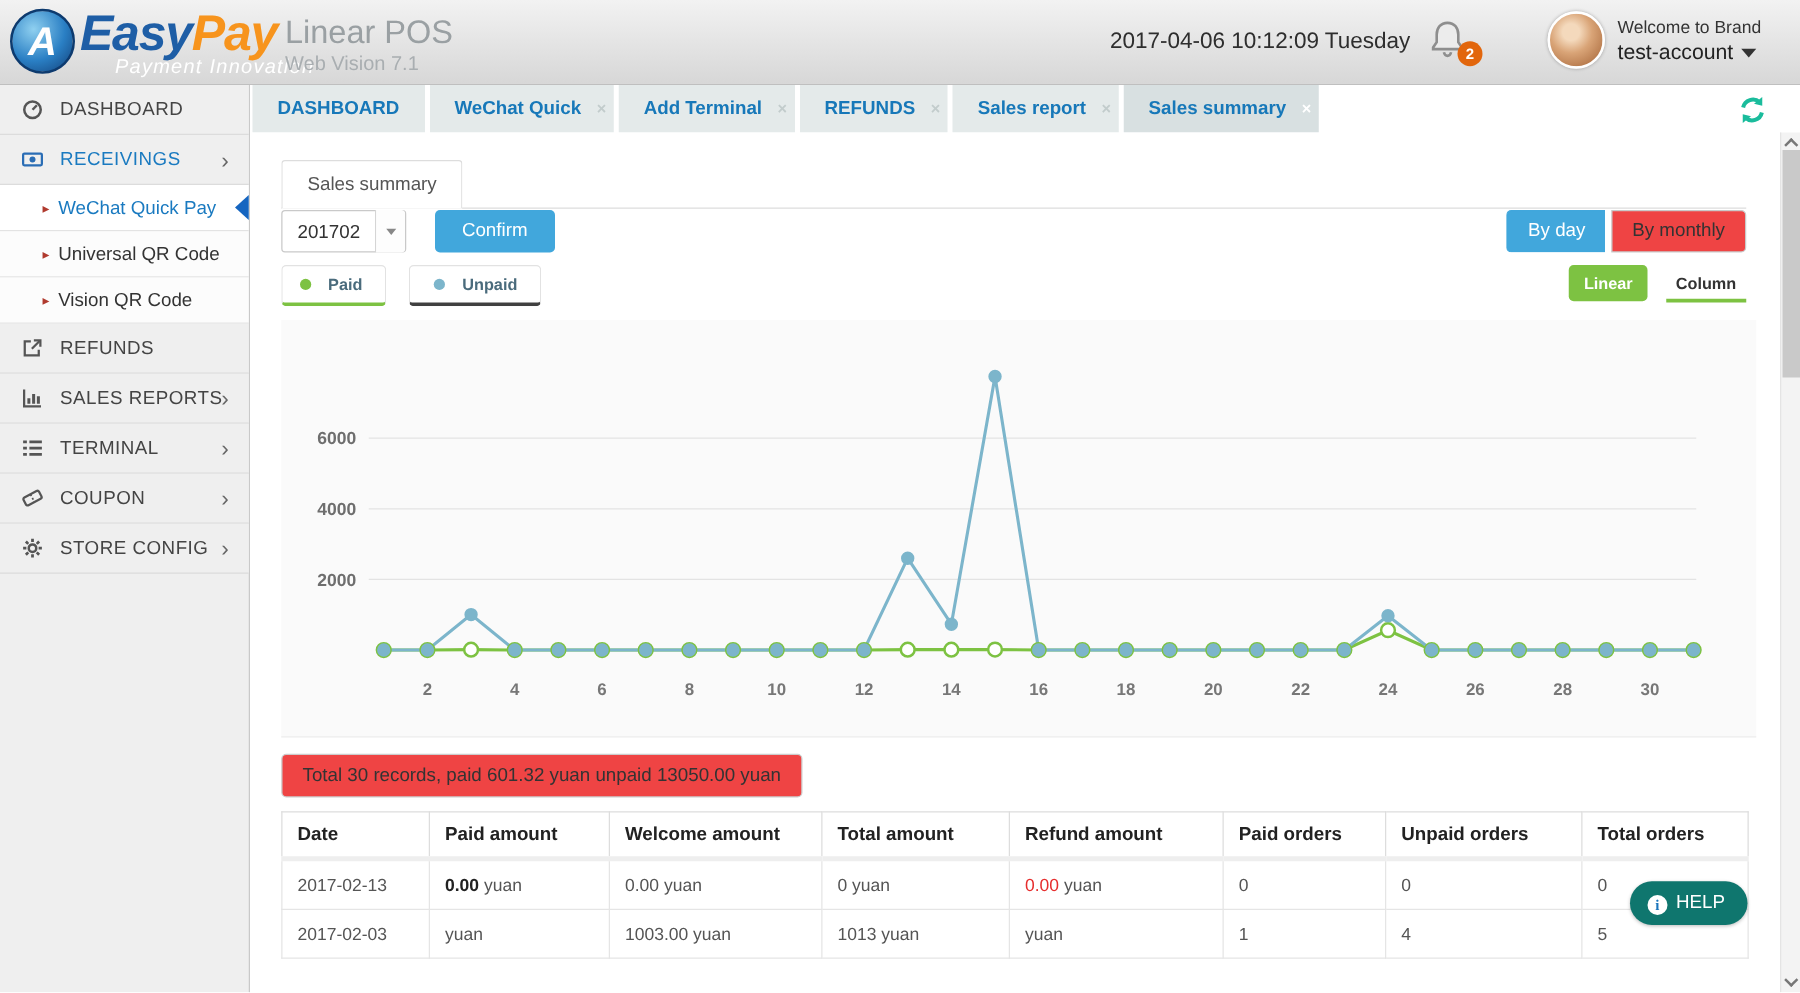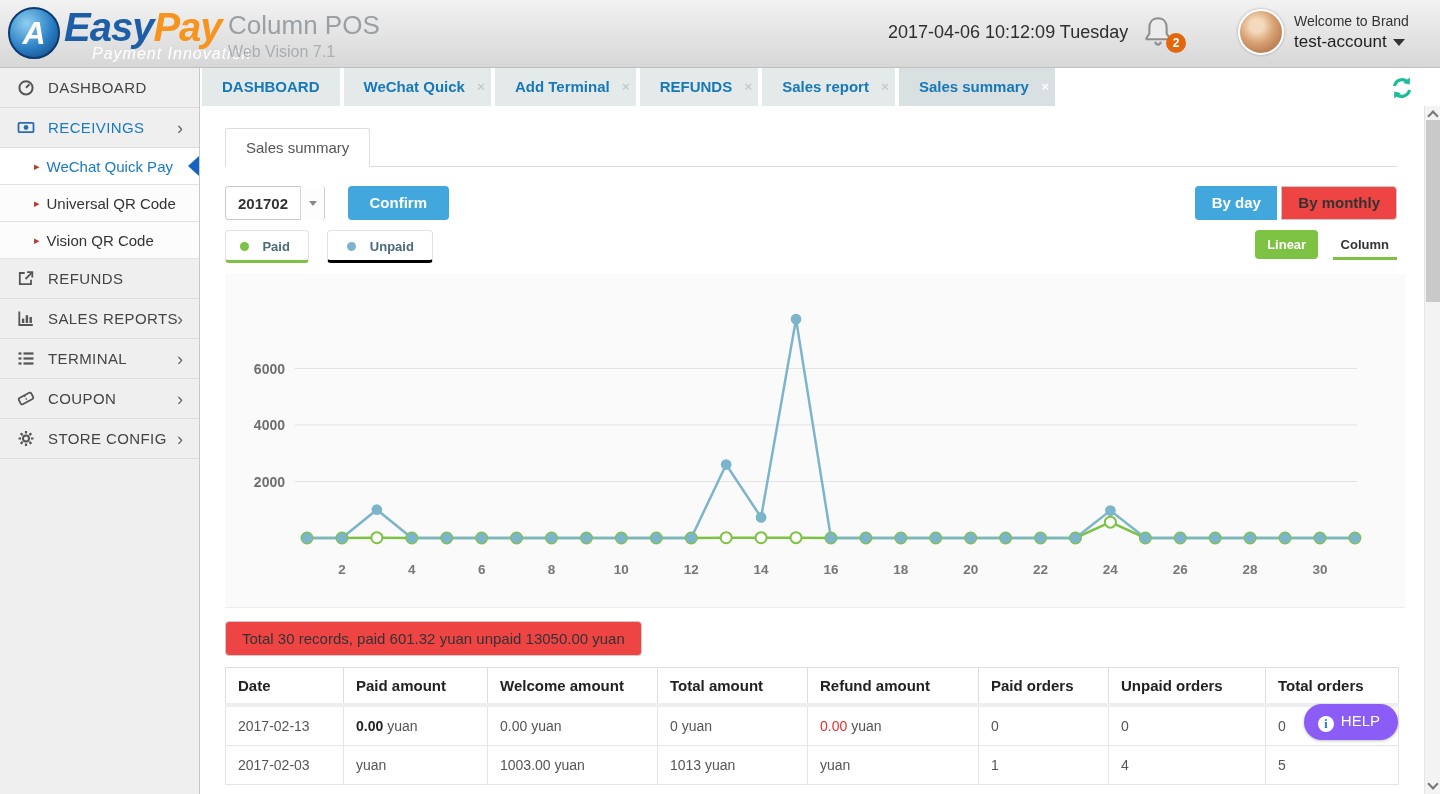--- a/index.html
+++ b/index.html
@@ -73,21 +73,21 @@
   .sb-down { bottom:6px; transform:rotate(135deg); }
   .sb-thumb { position:absolute; left:1px; top:14px; width:14px; height:182px; background:#c9c9c9; }
 
   
   .main { position:absolute; left:200px; top:106px; width:1224px; height:688px;
     background:#fff; padding:0 27px 0 25px; }
   .subtab-row { padding-top:22px; border-bottom:1px solid #ddd; }
   .subtab { display:inline-block; background:#fff; border:1px solid #ddd; border-bottom:1px solid #fff;
     margin-bottom:-1px; border-radius:3px 3px 0 0; padding:10px 20px; font-size:15px; color:#555; cursor:pointer; }
 
-  .controls-row { position:relative; margin-top:19px; height:34px;font-weight:bold; }
+  .controls-row { position:relative; margin-top:1px; height:34px; }
   .period-select { display:inline-flex; align-items:center; height:34px; border:1px solid #c9c9c9;
     border-radius:3px; background:#fff; cursor:pointer; vertical-align:top; }
   .period-value { font-size:15px; color:#333; padding:0 12px; }
   .period-arrow-box { width:24px; height:34px; border-left:1px solid #d5d5d5; display:flex;
     align-items:center; justify-content:center; background:#fdfdfd; border-radius:0 3px 3px 0; }
   .sel-caret { width:0; height:0; border-left:4px solid transparent; border-right:4px solid transparent;
     border-top:5px solid #888; }
   .confirm-btn { display:inline-block; margin-left:18px; height:34px; line-height:34px; padding:0 22px;
     background:#41a7dc; color:#fff; font-size:15px; border-radius:4px; cursor:pointer; vertical-align:top; }
   .seg-group { position:absolute; right:0; top:0; height:34px; }
@@ -117,42 +117,42 @@
   .export-btn { display:inline-block; background:#41a7dc; color:#fff; font-size:13px; font-weight:bold;
     padding:9px 14px; border-radius:3px; margin-left:7px; cursor:pointer; }
 
   table.data { margin-top:10px; width:1173px; border-collapse:collapse; table-layout:fixed; }
   table.data th { text-align:left; font-size:15px; color:#222; font-weight:bold; padding:9px 12px;
     border:1px solid #ddd; border-bottom:4px solid #eee; background:#fff; }
   table.data td { font-size:14px; color:#555; padding:11px 12px; border:1px solid #e5e5e5; background:#fff; }
   td .num-bold { font-weight:bold; color:#222; }
   td .num-red { color:#e62e2e; }
 
-  .help-btn { position:absolute; right:42px; bottom:54px; background:#8b5cf6; color:#fff;
+  .help-btn { position:absolute; right:42px; bottom:54px; background:#0f766e; color:#fff;
     border-radius:18px; padding:8px 18px 8px 14px; font-size:15px; cursor:pointer; box-shadow:0 1px 3px rgba(0,0,0,.25); }
   .help-i { display:inline-block; width:16px; height:16px; border-radius:50%; background:#fff; color:#1b75bc;
     font-family:"Liberation Serif",serif; font-weight:bold; font-size:12px; text-align:center; line-height:16px; margin-right:7px; vertical-align:-2px; }
 </style>
 </head>
 <body>
 
 <div class="app">
 
   <div class="header">
     <div class="logo-wrap">
       <div class="logo-circle">A</div>
       <div class="brand">
         <div class="brand-line">
           <span class="brand-easy">Easy</span><span class="brand-pay">Pay</span>
         </div>
         <div class="tagline">Payment Innovation</div>
       </div>
     </div>
     <div class="product">
-      <div class="product-name">Column POS</div>
+      <div class="product-name">Linear POS</div>
       <div class="product-ver">Web Vision 7.1</div>
     </div>
     <div class="datetime">2017-04-06 10:12:09 Tuesday</div>
     <div class="bell-wrap">
       <svg width="32" height="34" viewBox="0 0 24 26">
         <path d="M12 2.5c-4.2 0-6.6 3.1-6.6 7.2v4.6L3.2 17.6v1h17.6v-1l-2.2-3.3V9.7c0-4.1-2.4-7.2-6.6-7.2z" fill="#ececec" stroke="#8e8e8e" stroke-width="1.6"></path>
         <path d="M9.8 20.5c.4 1.5 1.3 2.2 2.2 2.2s1.8-.7 2.2-2.2" fill="none" stroke="#8e8e8e" stroke-width="1.6"></path>
       </svg>
       <div class="bell-badge">2</div>
     </div>
@@ -275,21 +275,21 @@
         <span class="seg first active">By day</span>
         <span class="seg last">By monthly</span>
       </span>
     </div>
 
     <div class="legend-row">
       <span class="legend-chip" style="border-bottom:3px solid #7dc242;">
         <span class="dot" style="background:#7dc242;"></span>
         <span class="l-label">Paid</span>
       </span>
-      <span class="legend-chip" style="border-bottom:3px solid #000000;padding-left:19px;">
+      <span class="legend-chip" style="border-bottom:3px solid #404040;padding-left:19px;">
         <span class="dot" style="background:#7cb5cb;"></span>
         <span class="l-label">Unpaid</span>
       </span>
       <span class="chart-toggle">
         <span class="linear-btn">Linear</span>
         <span class="column-btn">Column</span>
       </span>
     </div>
 
     <div class="chart-wrap">

